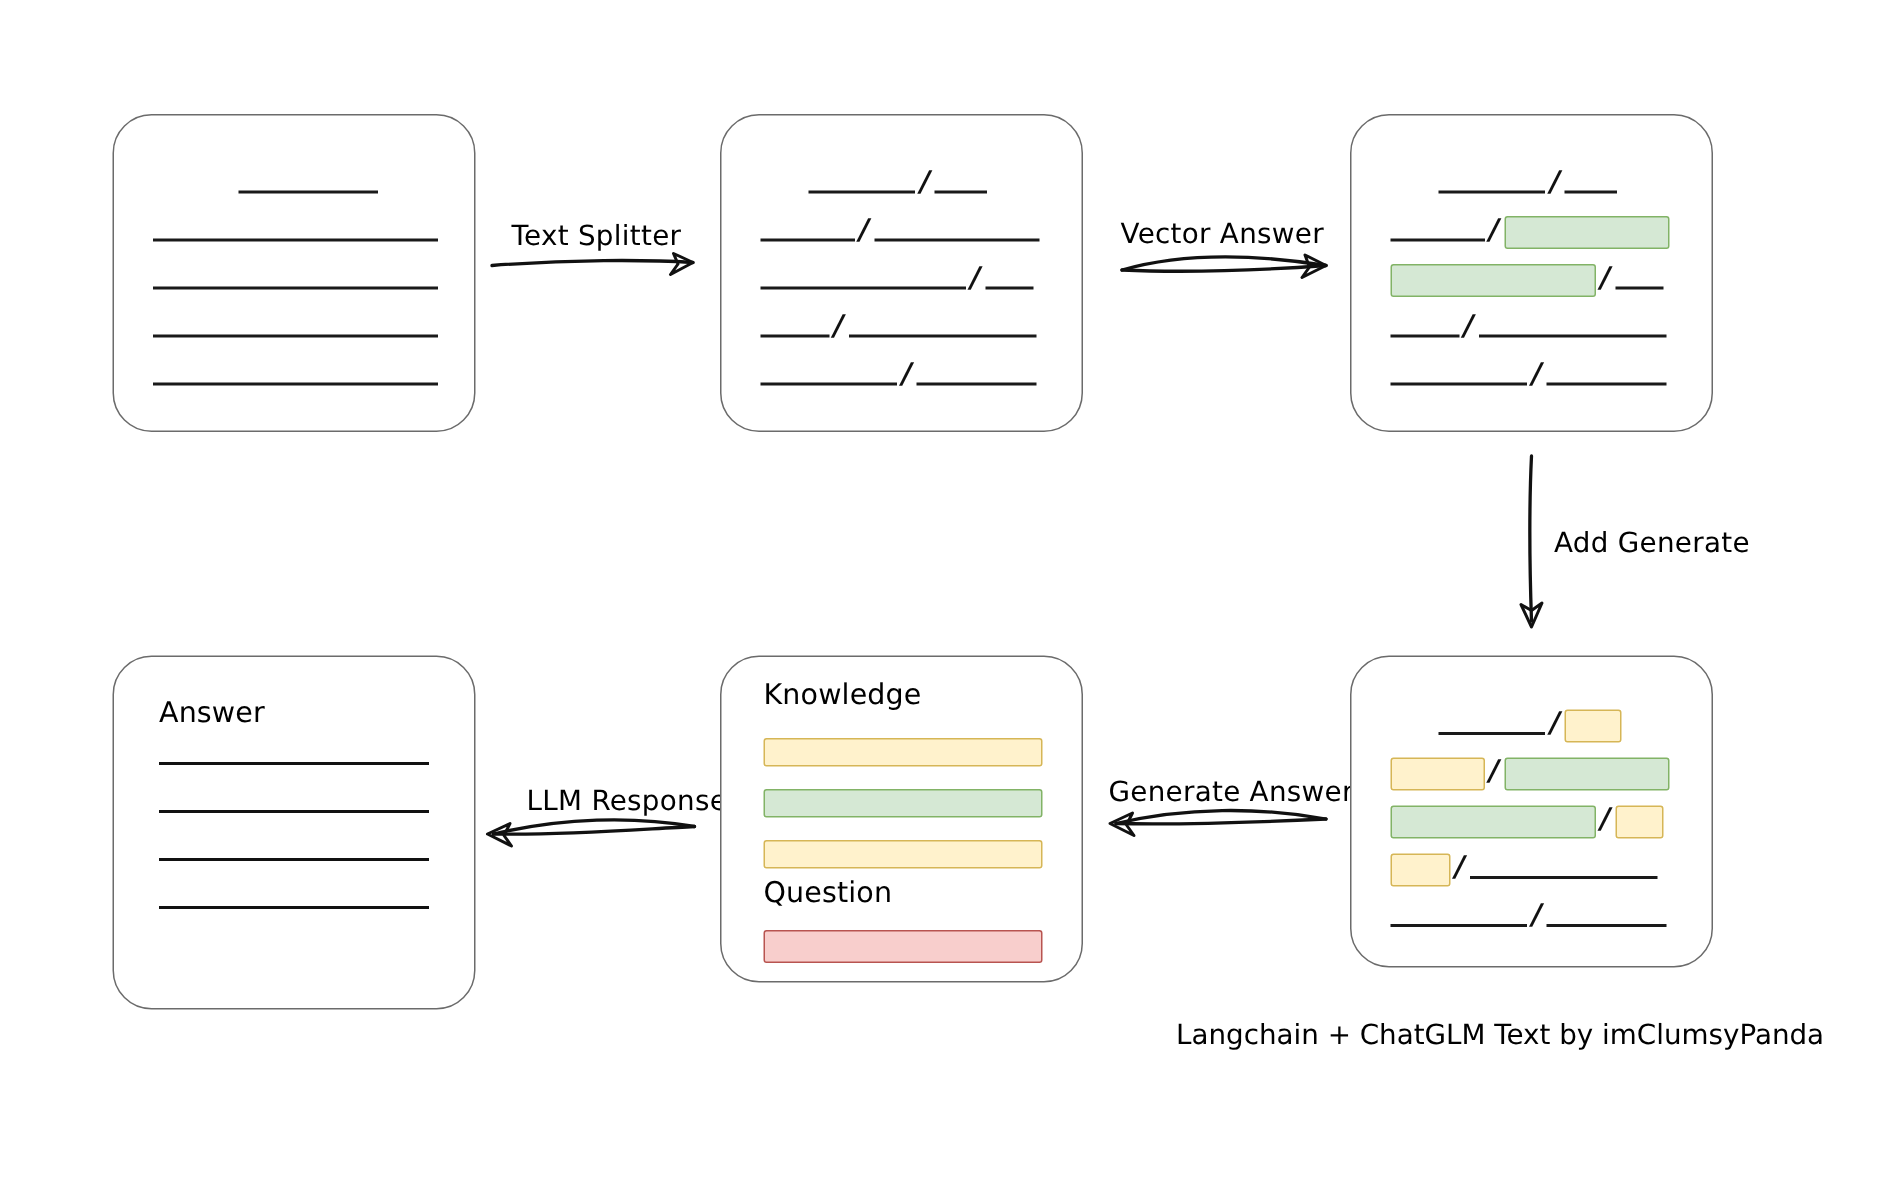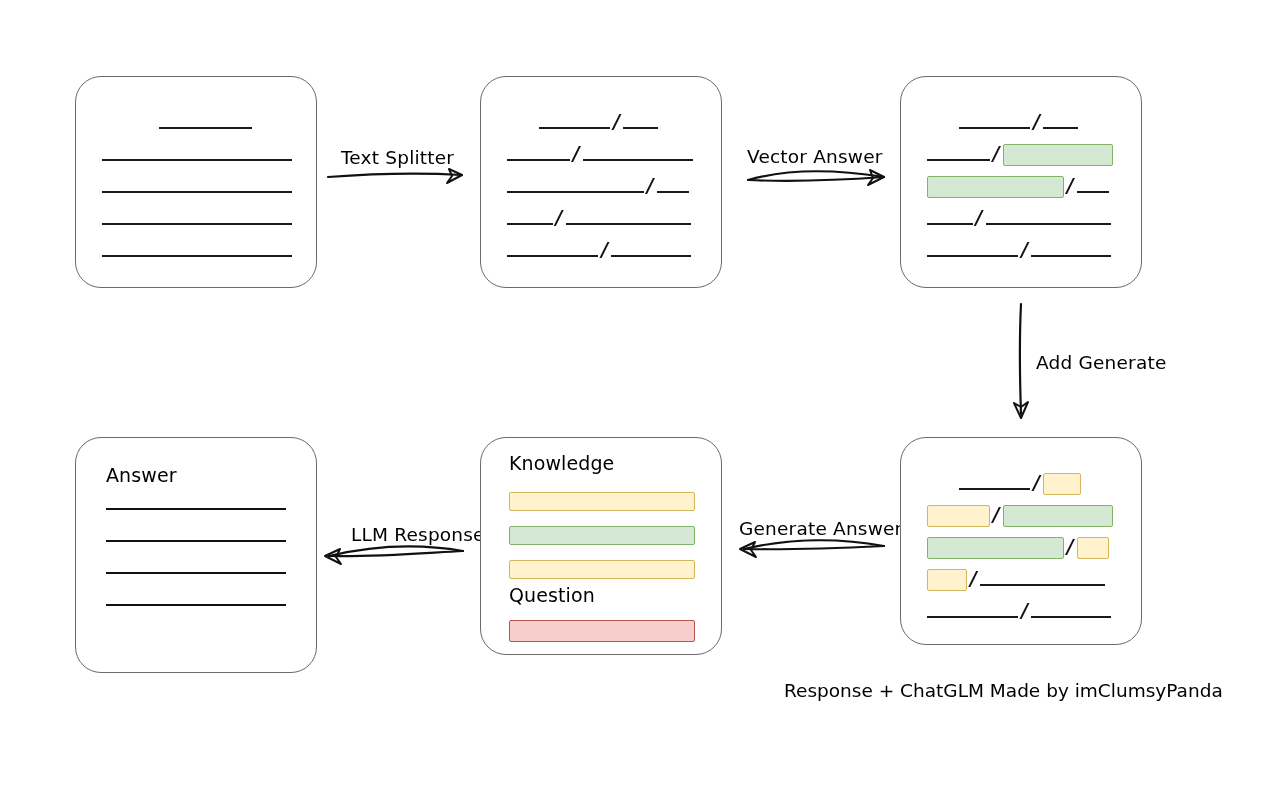--- a/index.html
+++ b/index.html
@@ -275,15 +275,15 @@
   <div class="card" style="left:75px; top:437px; width:242px; height:236px;">
     <div class="section-label" style="left:30px; top:26px;">Answer</div>
     <div class="card-inner" id="rows-answer">
         <div class="plain-line" style="left: 30px; top: 70px; width: 180px;"></div>
         <div class="plain-line" style="left: 30px; top: 102px; width: 180px;"></div>
         <div class="plain-line" style="left: 30px; top: 134px; width: 180px;"></div>
         <div class="plain-line" style="left: 30px; top: 166px; width: 180px;"></div>
       </div>
   </div>
 
-  <div class="footer" style="left:784px; top:680px;">Response + ChatGLM Made by imClumsyPanda</div>
+  <div class="footer" style="left:784px; top:680px;">Langchain + ChatGLM Text by imClumsyPanda</div>
 
 </div>
 
 </body></html>

